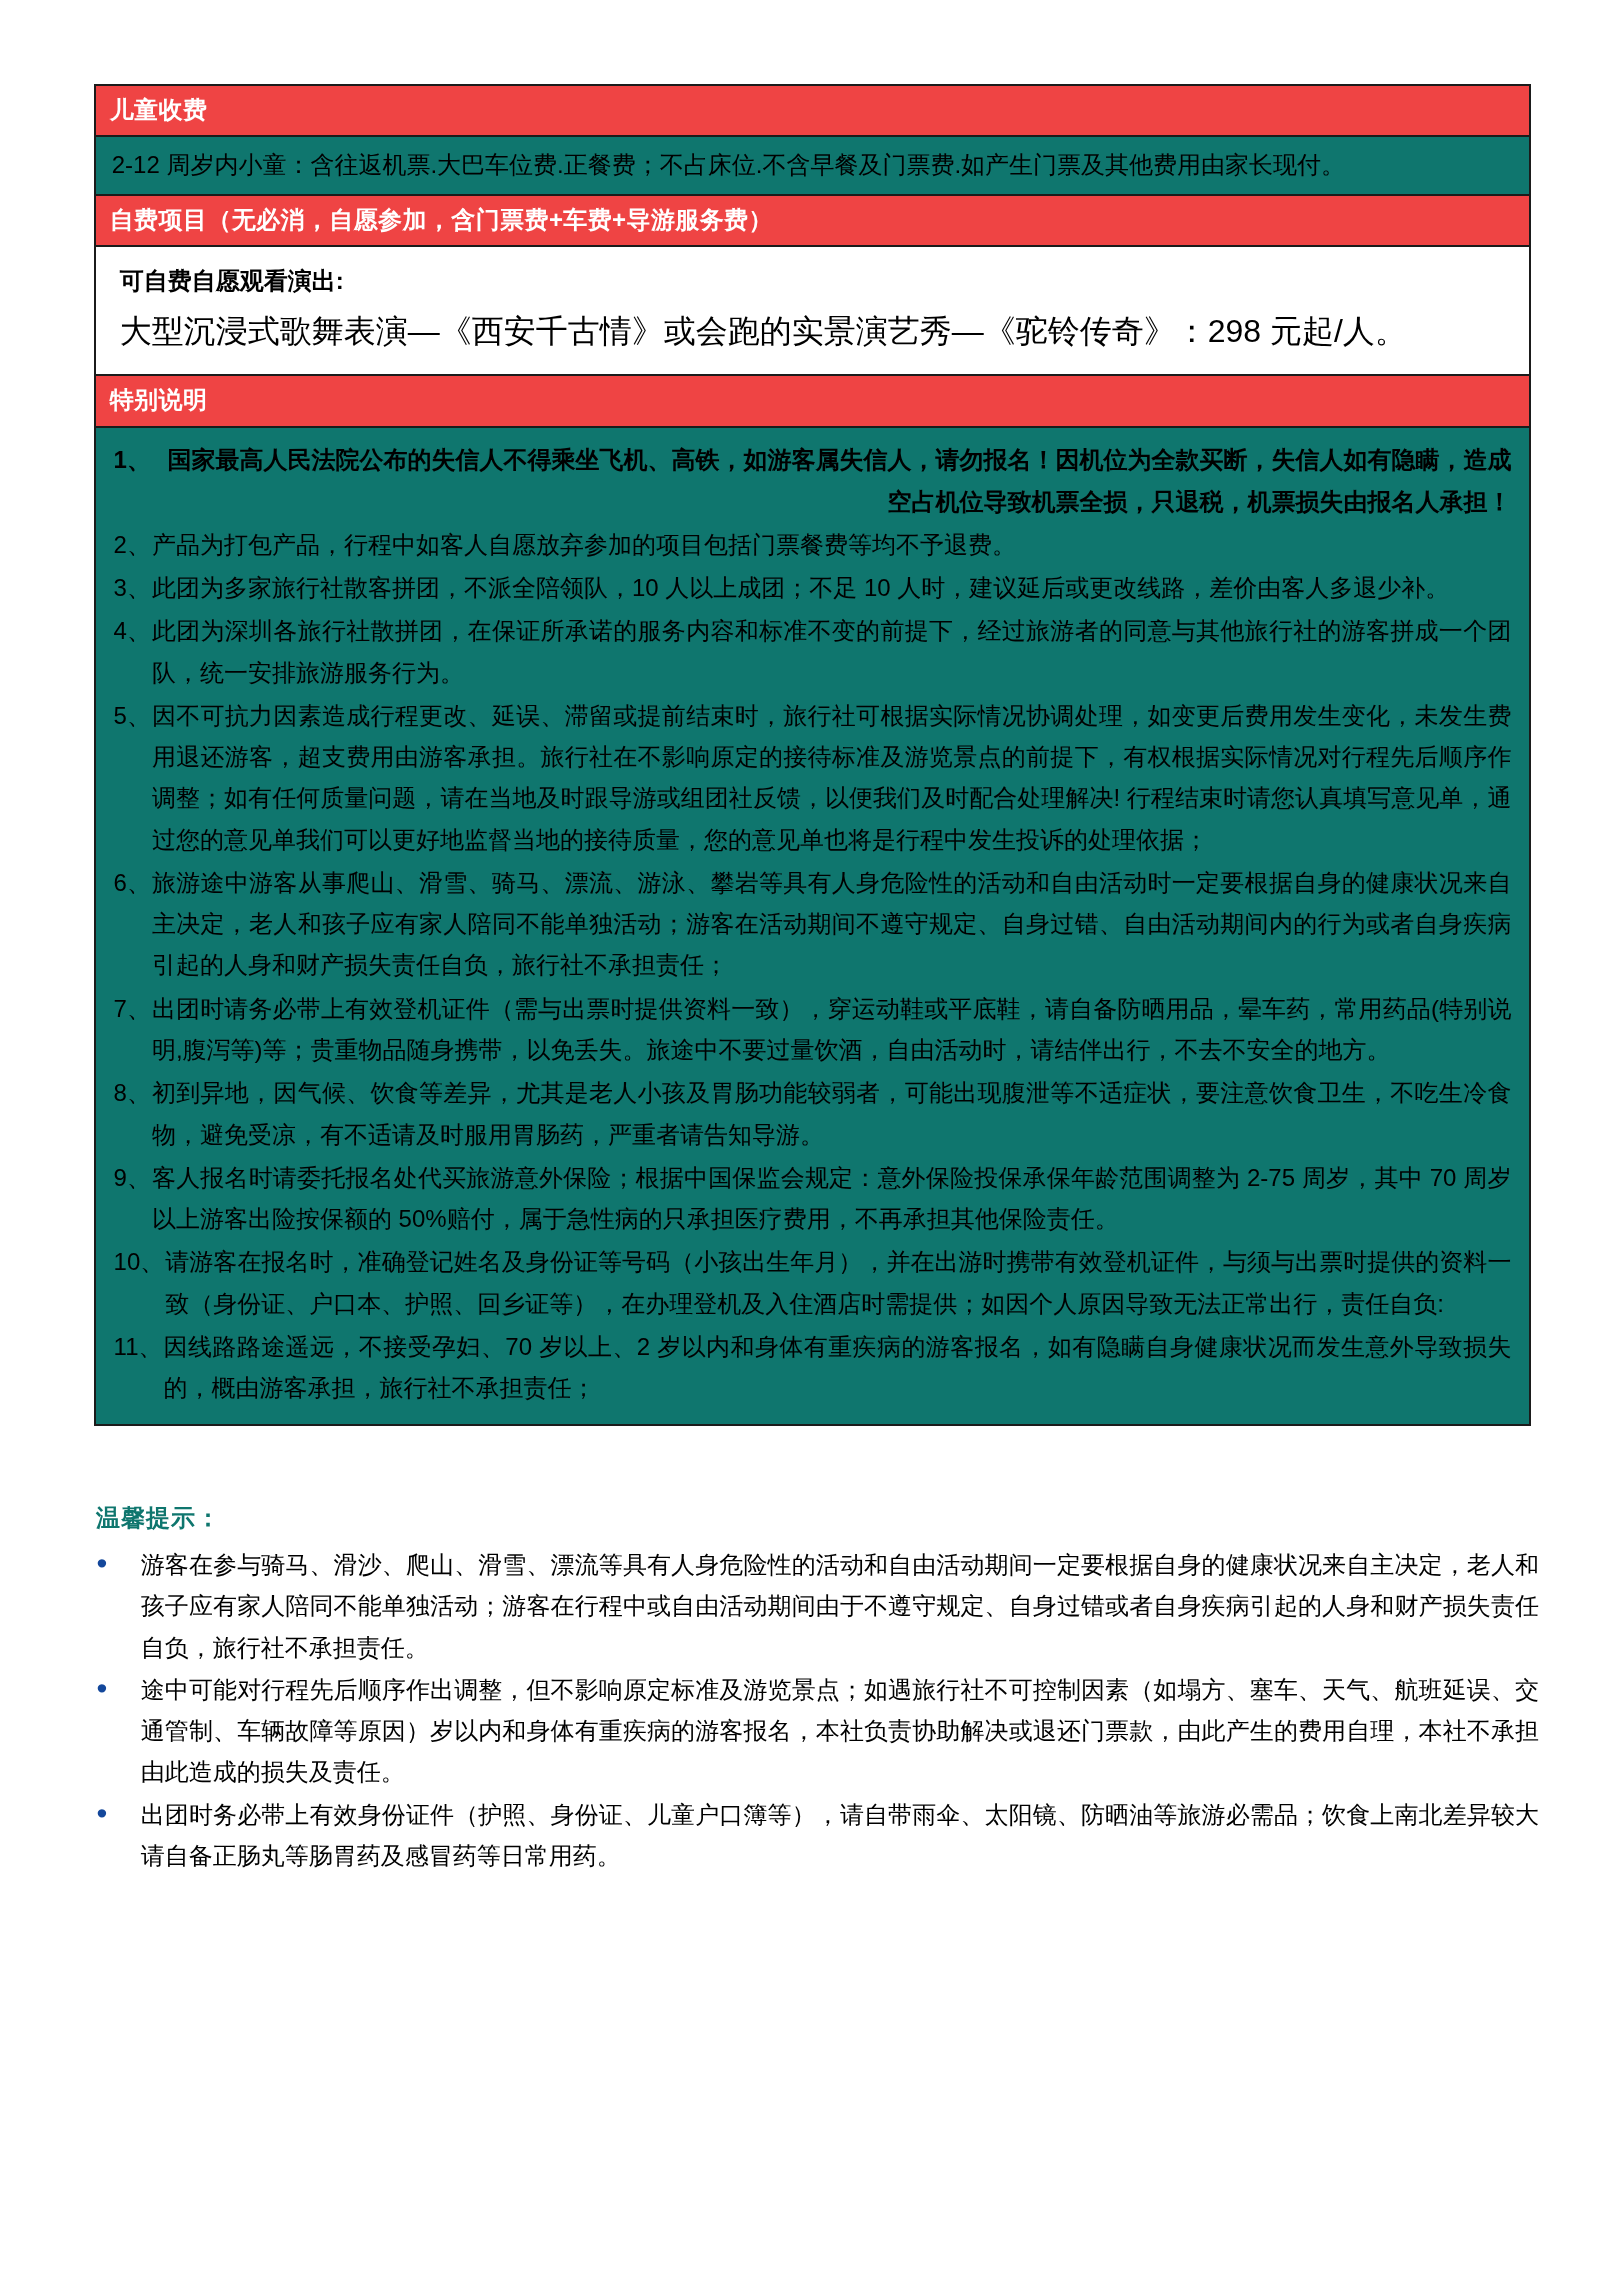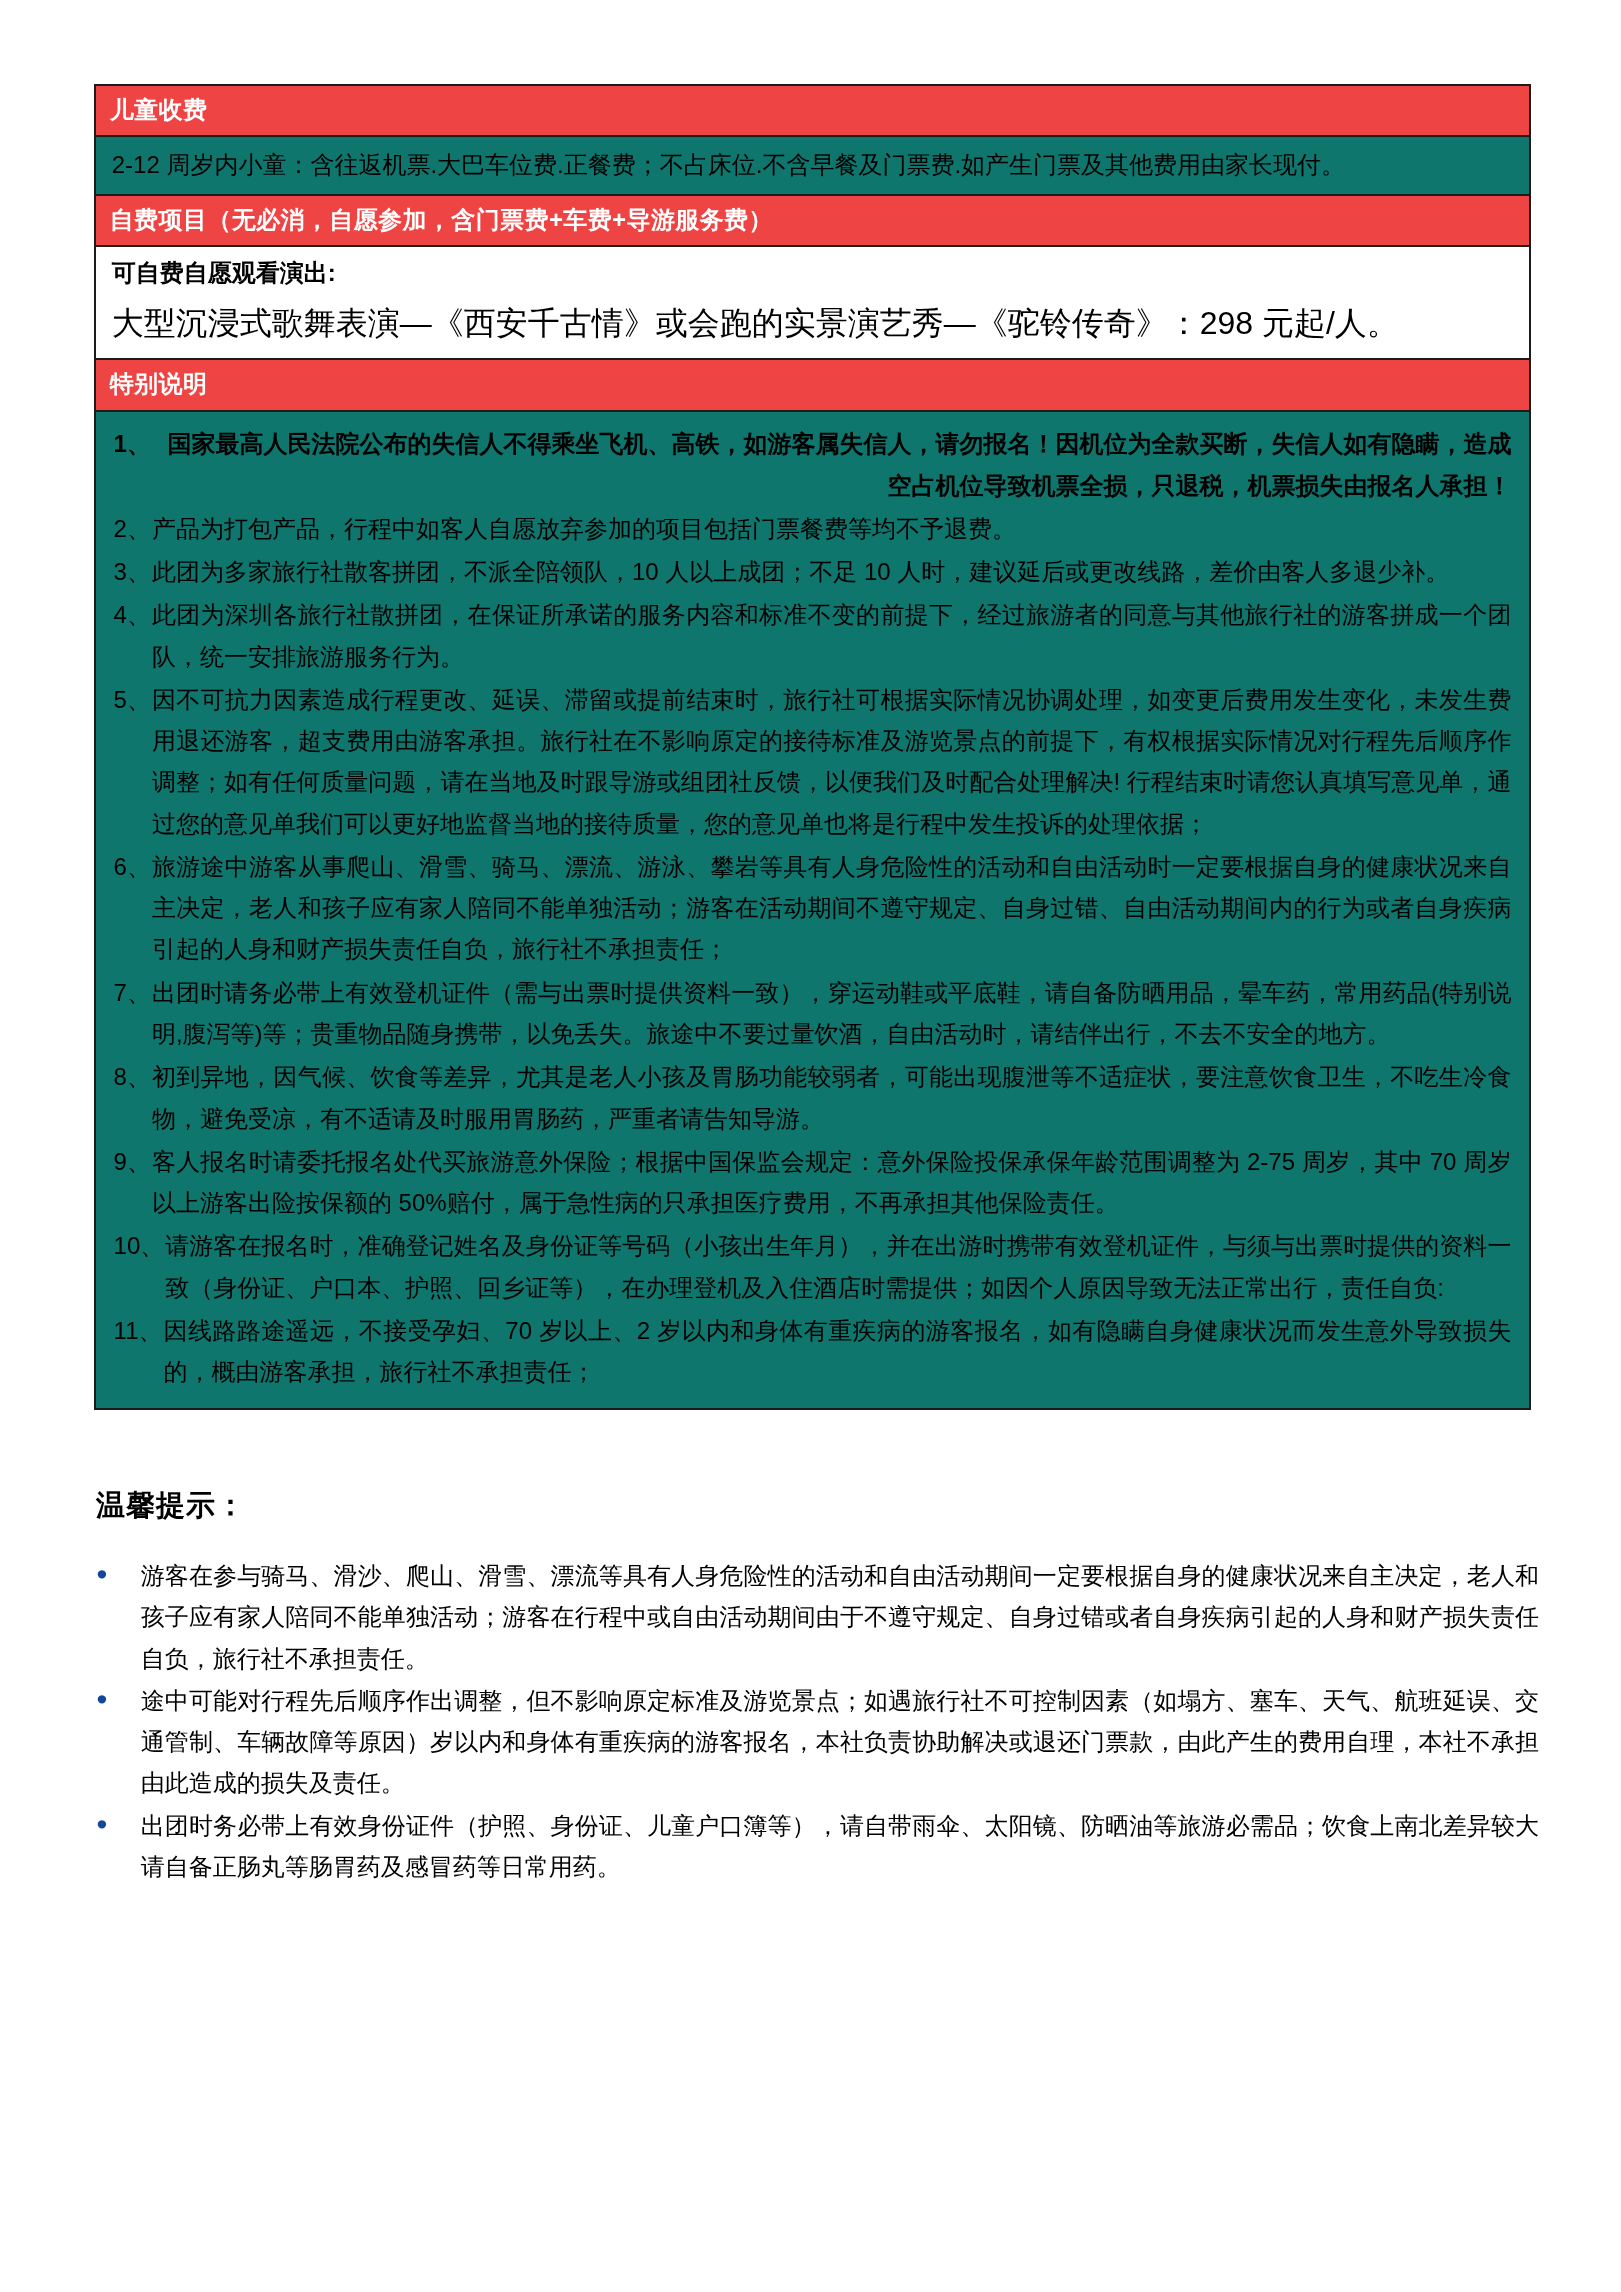--- a/index.html
+++ b/index.html
@@ -91,25 +91,25 @@
   .note.indent .txt {
     text-indent: 0;
   }
 
   
   .tips {
     margin-top: 76px;
     padding-left: 2px;
   }
   .tips-title {
-    color: #000000;
+    color: #0f766e;
     font-weight: bold;
-    font-size: 29px;
+    font-size: 24px;
     letter-spacing: 1px;
-    margin-bottom: 29px;
+    margin-bottom: 10px;
   }
   .tip {
     display: flex;
     font-size: 24px;
     line-height: 1.72;
     margin-bottom: 1px;
     text-align: justify;
   }
   .tip .bullet {
     flex: 0 0 auto;
@@ -134,21 +134,21 @@
         <td class="section-header">儿童收费</td>
       </tr>
       <tr>
         <td class="cell">2-12 周岁内小童：含往返机票.大巴车位费.正餐费；不占床位.不含早餐及门票费.如产生门票及其他费用由家长现付。</td>
       </tr>
 
       <tr>
         <td class="section-header">自费项目（无必消，自愿参加，含门票费+车费+导游服务费）</td>
       </tr>
       <tr>
-        <td style="padding:0;border-bottom:2px solid #1b1b1b;">
+        <td style="padding:8px;border-bottom:2px solid #1b1b1b;">
           <div class="sub-strong">可自费自愿观看演出:</div>
           <div class="sub-plain" style="border-bottom:none;">大型沉浸式歌舞表演—《西安千古情》或会跑的实景演艺秀—《驼铃传奇》：298 元起/人。</div>
         </td>
       </tr>
 
       <tr>
         <td class="section-header">特别说明</td>
       </tr>
       <tr>
         <td class="cell notes-cell">

